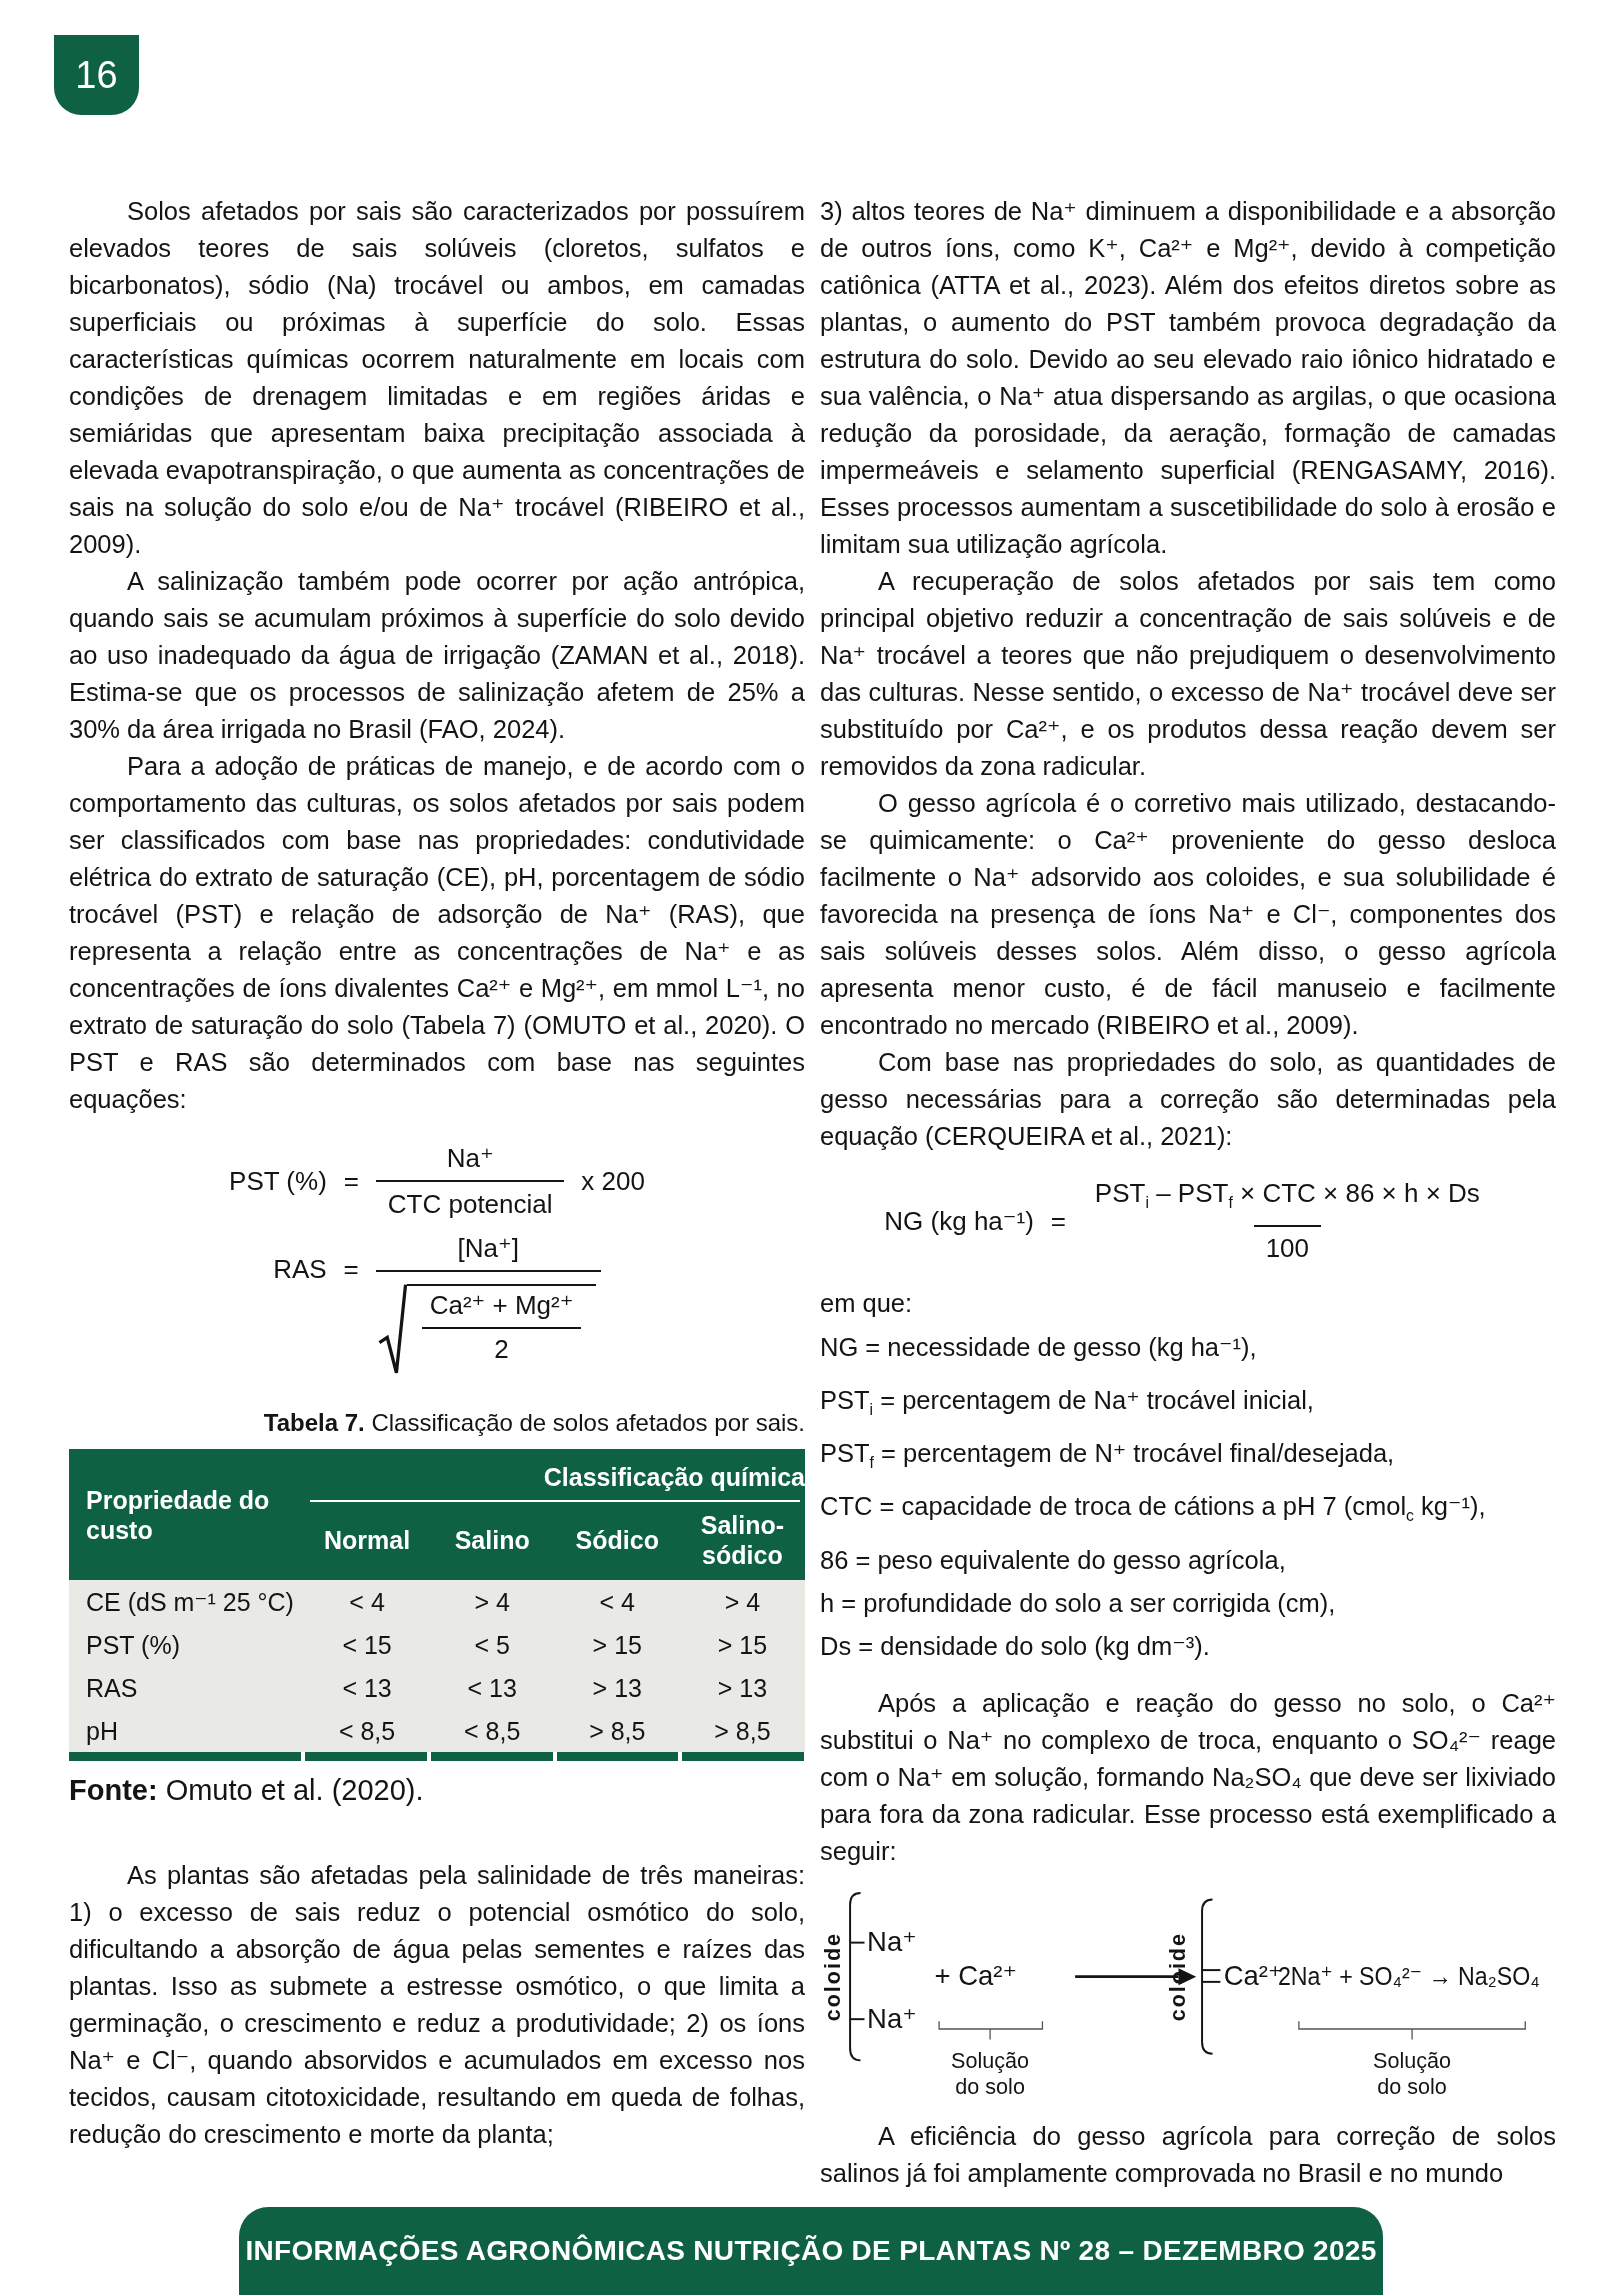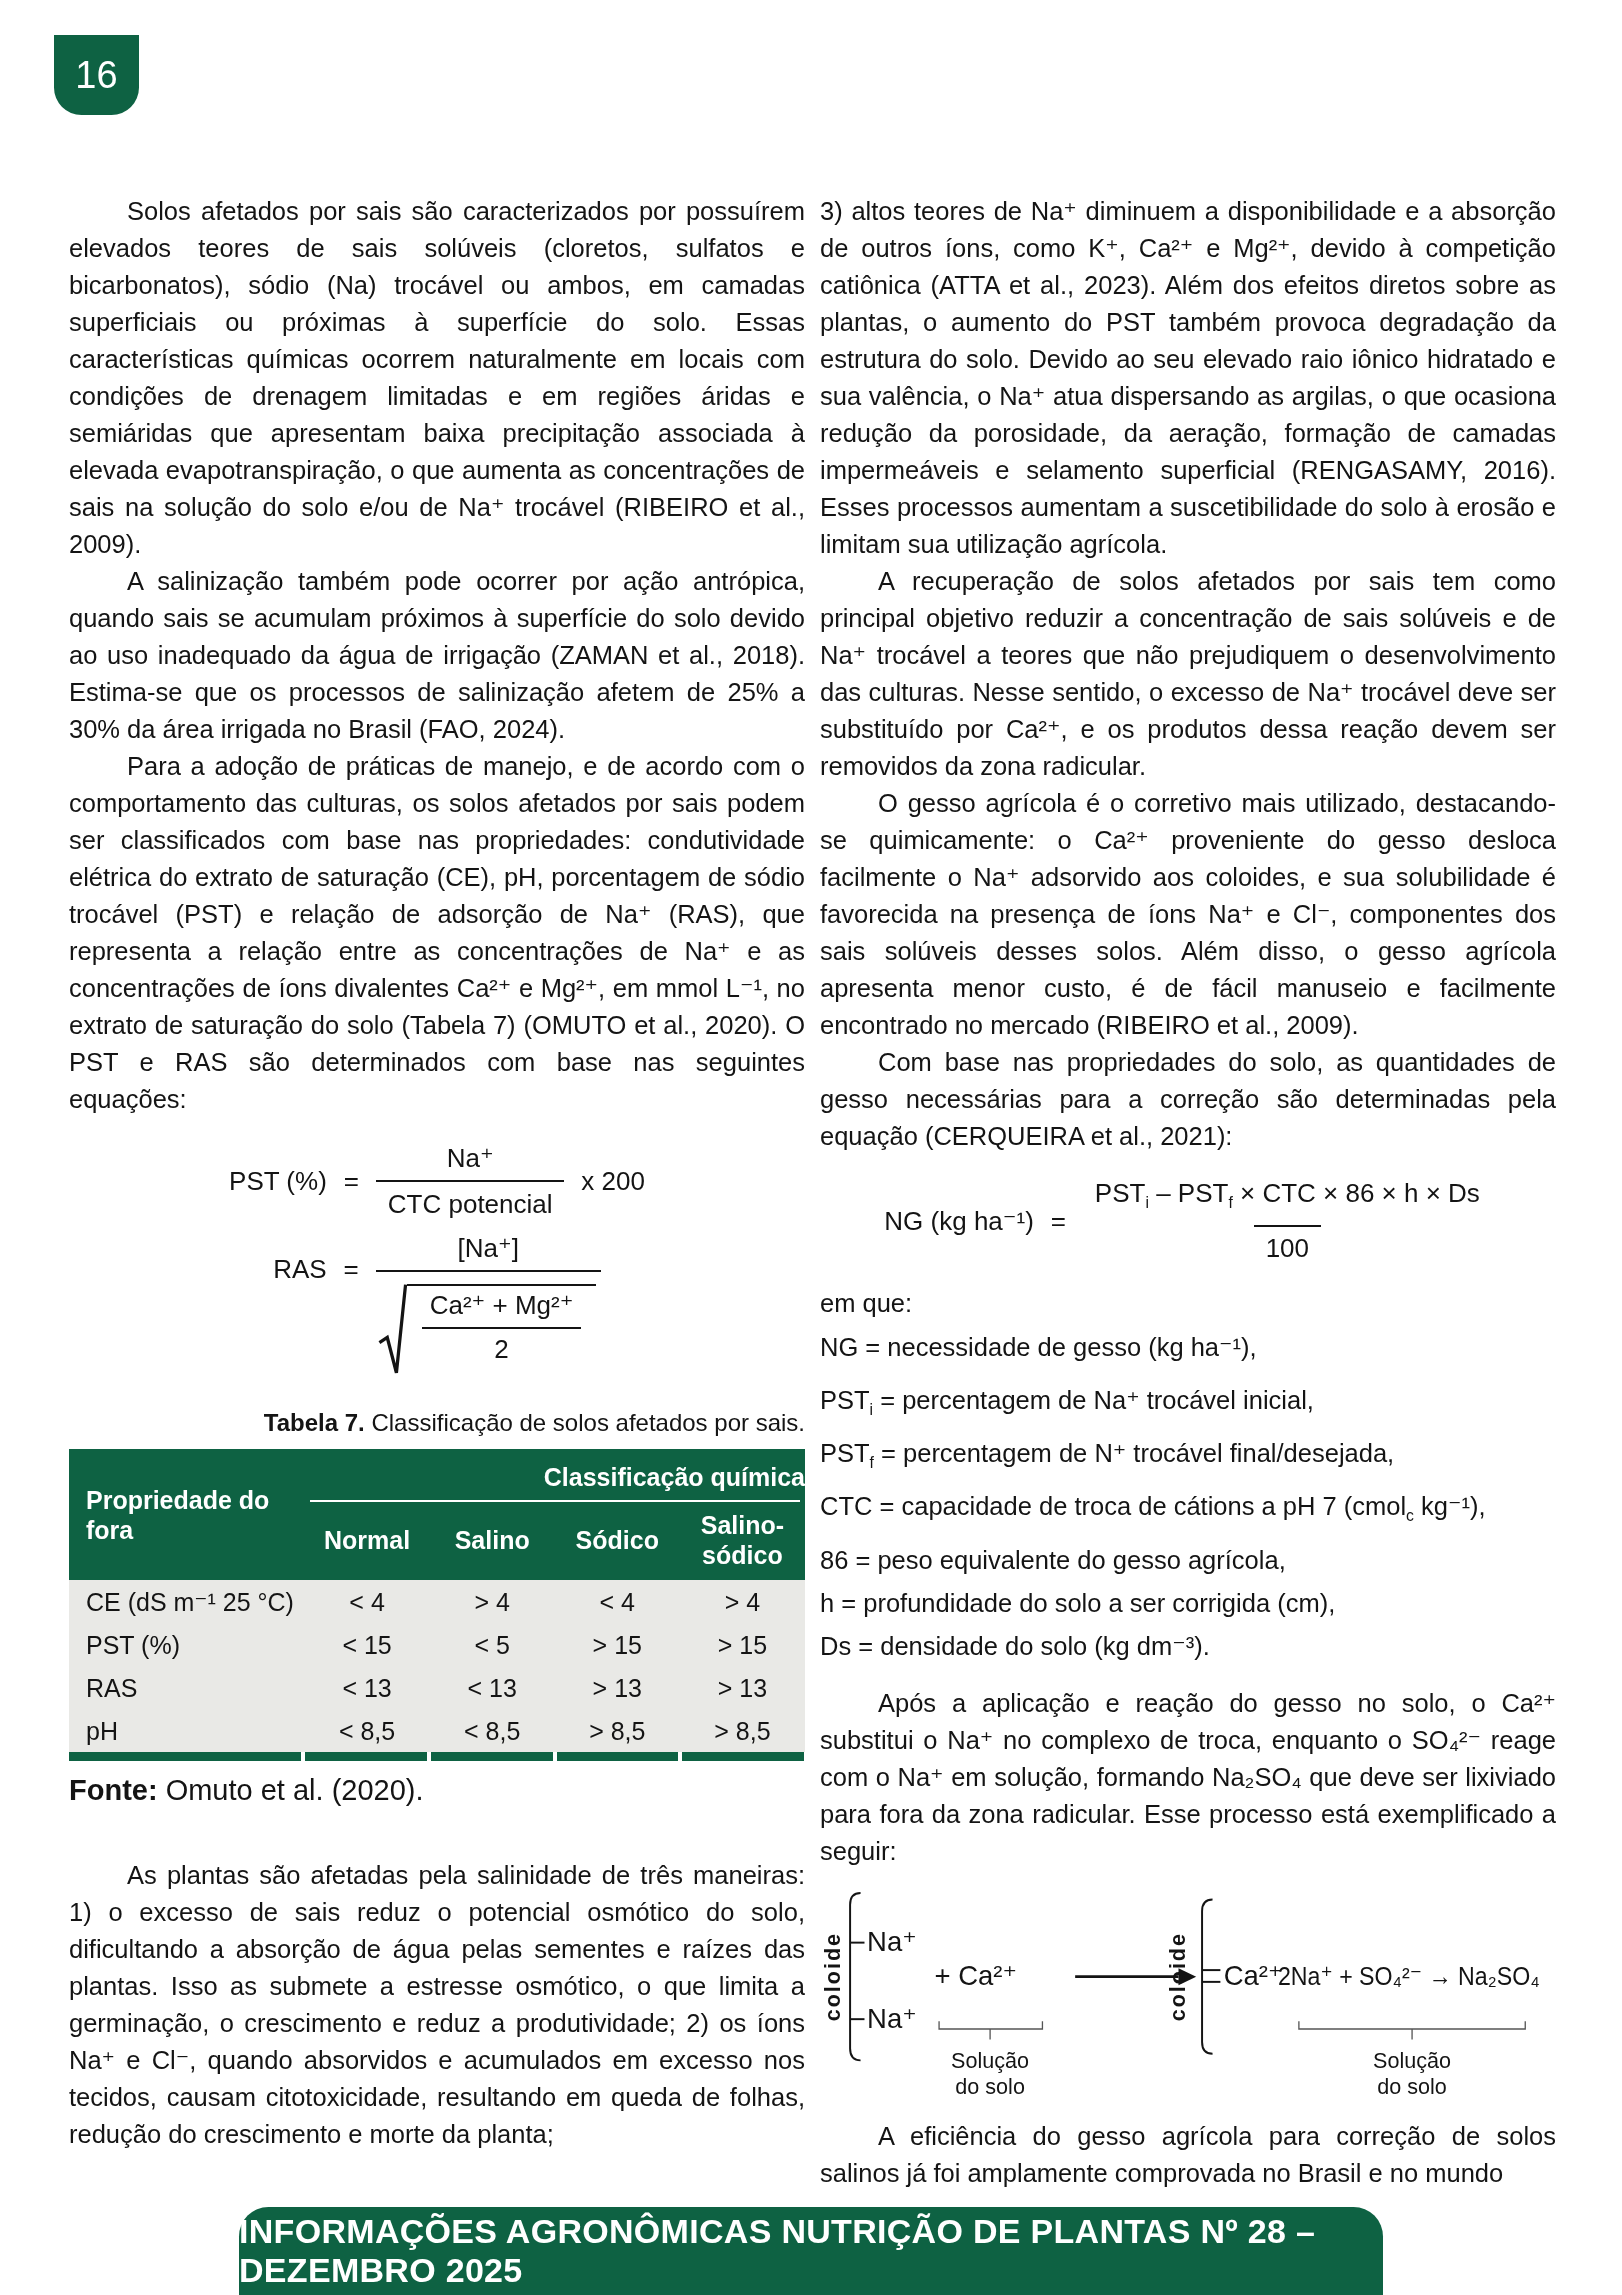--- a/index.html
+++ b/index.html
@@ -67,21 +67,21 @@
   .where-list p{margin:5.2px 0;line-height:38px;text-align:left;}
   
   .diagram{margin-top:15.7px;}
   .diagram svg{display:block;}
   .p10{margin-top:17px;}
   
   .footer{
     position:absolute;left:239px;top:2207px;width:1144px;height:88px;
     background:#0e6243;border-radius:29.4px 29.4px 0 0;
     display:flex;align-items:center;justify-content:center;
-    color:#ffffff;font-weight:bold;font-size:34px;letter-spacing:0.3px;
+    color:#ffffff;font-weight:bold;font-size:28px;letter-spacing:0.3px;
   }
 </style>
 </head>
 <body>
 
 <div class="page-tab">
   <span>16</span>
 </div>
 
 <div class="col col-left">
@@ -115,21 +115,21 @@
       </span>
     </span>
   </div>
 
   <p class="caption">
     <b>Tabela 7.</b><span> Classificação de solos afetados por sais.</span>
   </p>
 
   <div class="tabela">
     <div class="t-head">
-      <div class="t-head-left">Propriedade do fora</div>
+      <div class="t-head-left">Propriedade do custo</div>
       <div class="t-head-right">
         <div class="t-group">Classificação química</div>
         <div class="t-underline"></div>
         <div class="t-sub">
           <div>Normal</div>
           <div>Salino</div>
           <div>Sódico</div>
           <div>Salino-sódico</div>
         </div>
       </div>

